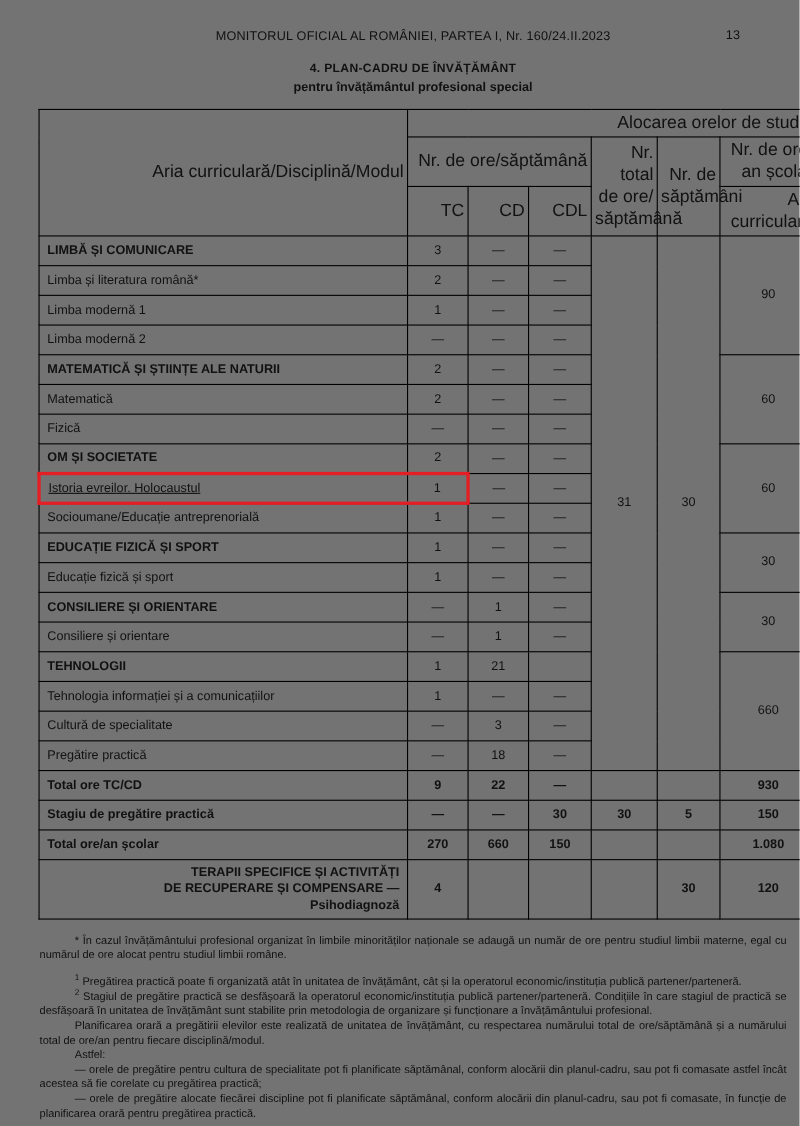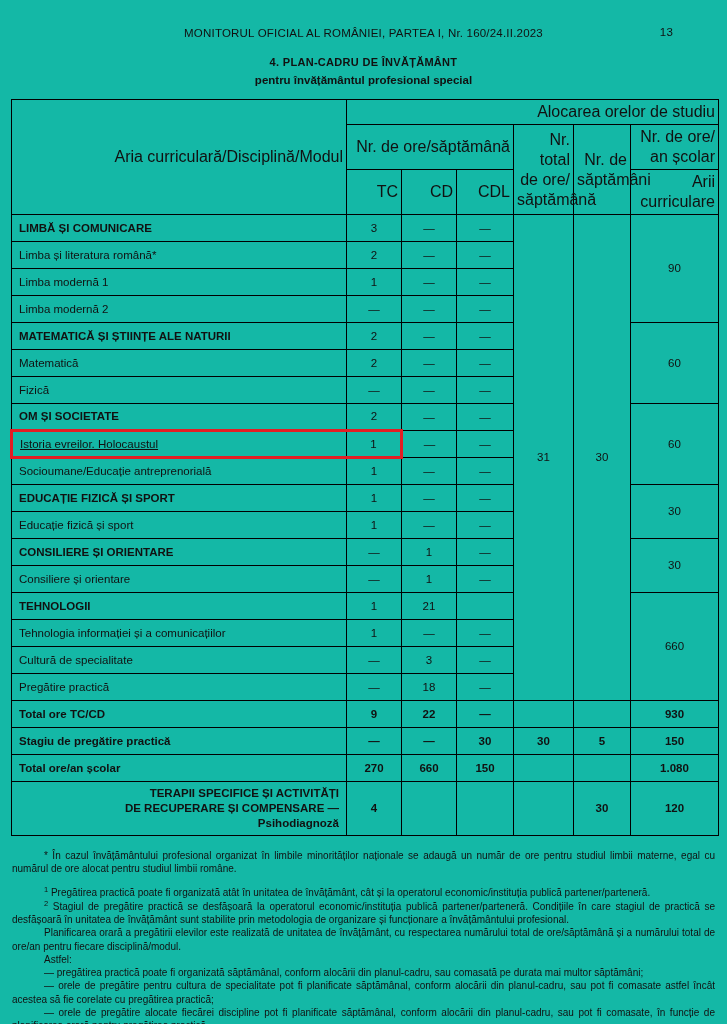--- a/index.html
+++ b/index.html
@@ -3,21 +3,21 @@
 <meta charset="utf-8">
 <style>
   :root { --hl: #e31e24; }
   * { margin:0; padding:0; box-sizing:border-box; }
   html,body { background:#ffffff; }
   body {
     width:727px; height:1024px;
     font-family:"Liberation Sans", sans-serif;
     color:#111; overflow:hidden;
   }
-  .page { position:relative; width:727px; height:1024px; background:#14b8a6; }
+  .page { position:relative; width:727px; height:1024px; background:#737373;padding-left:24px; }
 
   
   .doc-header { position:relative; padding-top:27px; text-align:center;
     font-size:11.5px; letter-spacing:.2px; }
   .doc-header .pageno { position:absolute; right:54px; top:26px; font-size:11.5px; }
 
   
   .title-block { text-align:center; margin-top:17px; font-weight:bold; }
   .title-block .t1 { font-size:11px; letter-spacing:.3px;margin-top:16px; }
   .title-block .t2 { font-size:11.5px; margin-top:6px; }
@@ -257,18 +257,17 @@
     </tbody>
   </table>
 
   <div class="footnotes">
     <p><span>*</span> <span>În cazul învățământului profesional organizat în limbile minorităților naționale se adaugă un număr de ore pentru studiul limbii materne, egal cu numărul de ore alocat pentru studiul limbii române.</span></p>
     <div class="fn-gap"></div>
     <p><sup>1</sup> <span>Pregătirea practică poate fi organizată atât în unitatea de învățământ, cât și la operatorul economic/instituția publică partener/parteneră.</span></p>
     <p><sup>2</sup> <span>Stagiul de pregătire practică se desfășoară la operatorul economic/instituția publică partener/parteneră. Condițiile în care stagiul de practică se desfășoară în unitatea de învățământ sunt stabilite prin metodologia de organizare și funcționare a învățământului profesional.</span></p>
     <p>Planificarea orară a pregătirii elevilor este realizată de unitatea de învățământ, cu respectarea numărului total de ore/săptămână și a numărului total de ore/an pentru fiecare disciplină/modul.</p>
     <p>Astfel:</p>
-    <p>— pregătirea practică poate fi organizată săptămânal, conform alocării din planul-cadru, sau comasată pe durata mai multor săptămâni;</p>
     <p>— orele de pregătire pentru cultura de specialitate pot fi planificate săptămânal, conform alocării din planul-cadru, sau pot fi comasate astfel încât acestea să fie corelate cu pregătirea practică;</p>
     <p>— orele de pregătire alocate fiecărei discipline pot fi planificate săptămânal, conform alocării din planul-cadru, sau pot fi comasate, în funcție de planificarea orară pentru pregătirea practică.</p>
   </div>
 
 </div>
 
 </body></html>

